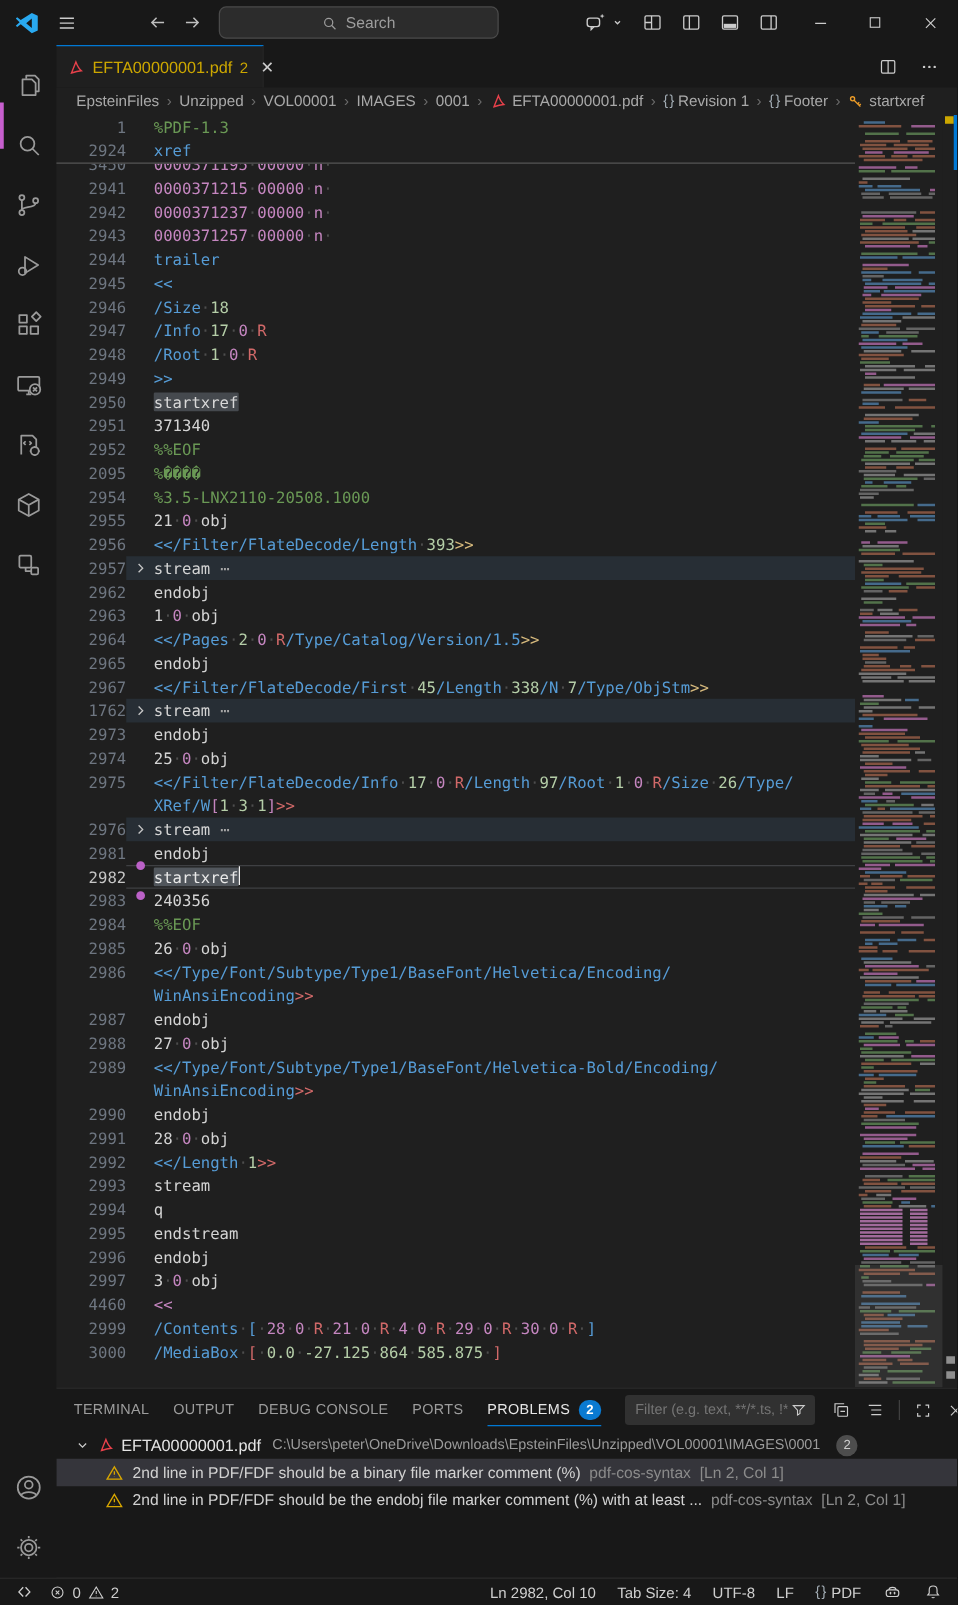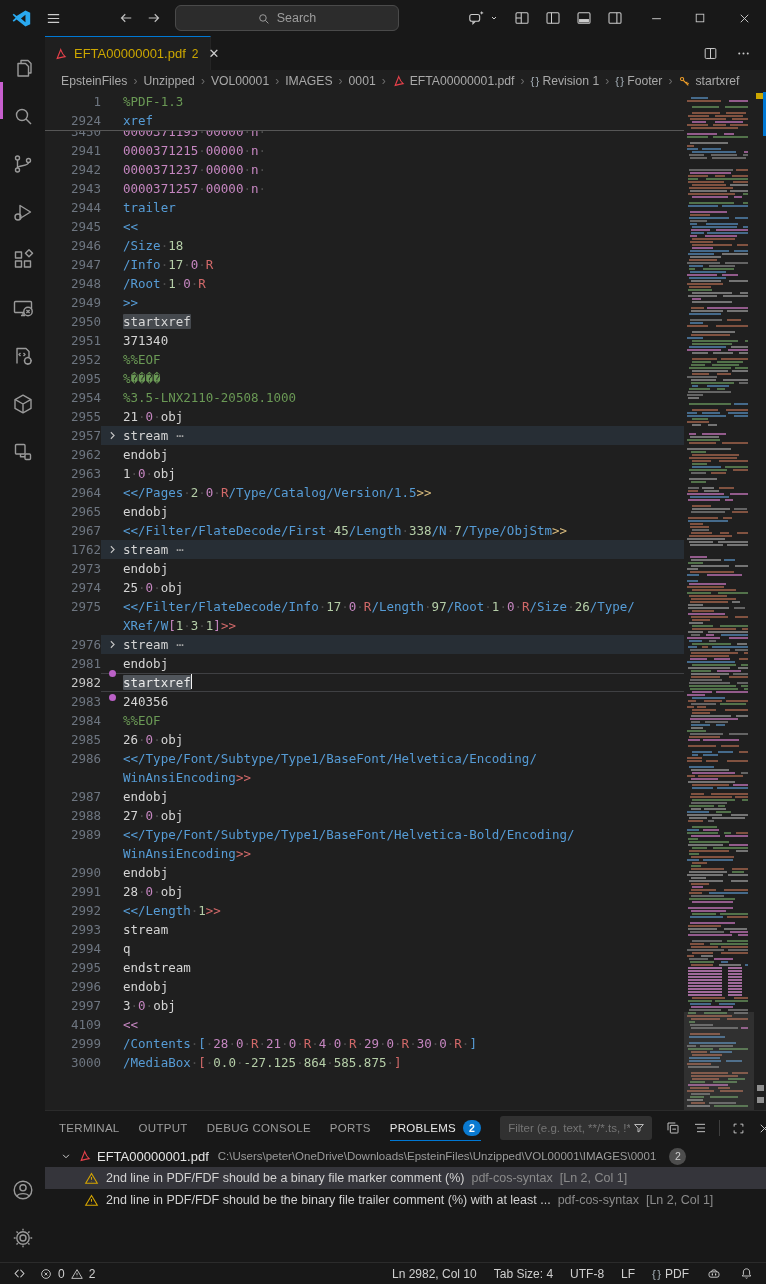--- a/index.html
+++ b/index.html
@@ -359,20 +359,21 @@
             <div class="row"><div class="lnum">2946</div><div class="lbody"><div class="lfold"></div><div class="lcode"><span class="t-b">/Size</span><span class="t-w">·</span><span class="t-g">18</span></div></div></div>
             <div class="row"><div class="lnum">2947</div><div class="lbody"><div class="lfold"></div><div class="lcode"><span class="t-b">/Info</span><span class="t-w">·</span><span class="t-g">17</span><span class="t-w">·</span><span class="t-p">0</span><span class="t-w">·</span><span class="t-r">R</span></div></div></div>
             <div class="row"><div class="lnum">2948</div><div class="lbody"><div class="lfold"></div><div class="lcode"><span class="t-b">/Root</span><span class="t-w">·</span><span class="t-g">1</span><span class="t-w">·</span><span class="t-p">0</span><span class="t-w">·</span><span class="t-r">R</span></div></div></div>
             <div class="row"><div class="lnum">2949</div><div class="lbody"><div class="lfold"></div><div class="lcode"><span class="t-b">&gt;&gt;</span></div></div></div>
             <div class="row"><div class="lnum">2950</div><div class="lbody"><div class="lfold"></div><div class="lcode"><span class="t-occ">startxref</span></div></div></div>
             <div class="row"><div class="lnum">2951</div><div class="lbody"><div class="lfold"></div><div class="lcode"><span class="t-d">371340</span></div></div></div>
             <div class="row"><div class="lnum">2952</div><div class="lbody"><div class="lfold"></div><div class="lcode"><span class="t-c">%%EOF</span></div></div></div>
             <div class="row"><div class="lnum">2095</div><div class="lbody"><div class="lfold"></div><div class="lcode"><span class="t-c">%����</span></div></div></div>
             <div class="row"><div class="lnum">2954</div><div class="lbody"><div class="lfold"></div><div class="lcode"><span class="t-c">%3.5-LNX2110-20508.1000</span></div></div></div>
             <div class="row"><div class="lnum">2955</div><div class="lbody"><div class="lfold"></div><div class="lcode"><span class="t-d">21</span><span class="t-w">·</span><span class="t-p">0</span><span class="t-w">·</span><span class="t-d">obj</span></div></div></div>
+            <div class="row"><div class="lnum">2956</div><div class="lbody"><div class="lfold"></div><div class="lcode"><span class="t-b">&lt;&lt;/Filter/FlateDecode/Length</span><span class="t-w">·</span><span class="t-g">393</span><span class="t-y">&gt;&gt;</span></div></div></div>
             <div class="row fold"><div class="lnum">2957</div><div class="lbody"><div class="lfold"><svg width="13" height="13" viewBox="0 0 24 24" fill="none" stroke="#c5c5c5" stroke-width="2">
                     <path d="M9 6l6 6-6 6"></path>
                   </svg></div><div class="lcode"><span class="t-d">stream</span><span class="t-fe">⋯</span></div></div></div>
             <div class="row"><div class="lnum">2962</div><div class="lbody"><div class="lfold"></div><div class="lcode"><span class="t-d">endobj</span></div></div></div>
             <div class="row"><div class="lnum">2963</div><div class="lbody"><div class="lfold"></div><div class="lcode"><span class="t-d">1</span><span class="t-w">·</span><span class="t-p">0</span><span class="t-w">·</span><span class="t-d">obj</span></div></div></div>
             <div class="row"><div class="lnum">2964</div><div class="lbody"><div class="lfold"></div><div class="lcode"><span class="t-b">&lt;&lt;/Pages</span><span class="t-w">·</span><span class="t-g">2</span><span class="t-w">·</span><span class="t-p">0</span><span class="t-w">·</span><span class="t-r">R</span><span class="t-b">/Type/Catalog/Version/1.5</span><span class="t-y">&gt;&gt;</span></div></div></div>
             <div class="row"><div class="lnum">2965</div><div class="lbody"><div class="lfold"></div><div class="lcode"><span class="t-d">endobj</span></div></div></div>
             <div class="row"><div class="lnum">2967</div><div class="lbody"><div class="lfold"></div><div class="lcode"><span class="t-b">&lt;&lt;/Filter/FlateDecode/First</span><span class="t-w">·</span><span class="t-g">45</span><span class="t-b">/Length</span><span class="t-w">·</span><span class="t-g">338</span><span class="t-b">/N</span><span class="t-w">·</span><span class="t-g">7</span><span class="t-b">/Type/ObjStm</span><span class="t-y">&gt;&gt;</span></div></div></div>
             <div class="row fold"><div class="lnum">1762</div><div class="lbody"><div class="lfold"><svg width="13" height="13" viewBox="0 0 24 24" fill="none" stroke="#c5c5c5" stroke-width="2">
                     <path d="M9 6l6 6-6 6"></path>
@@ -396,21 +397,21 @@
             <div class="row"><div class="lnum">2989</div><div class="lbody"><div class="lfold"></div><div class="lcode"><span class="t-b">&lt;&lt;/Type/Font/Subtype/Type1/BaseFont/Helvetica-Bold/Encoding/</span></div></div></div>
             <div class="row"><div class="lnum"></div><div class="lbody"><div class="lfold"></div><div class="lcode"><span class="t-b">WinAnsiEncoding</span><span class="t-r">&gt;&gt;</span></div></div></div>
             <div class="row"><div class="lnum">2990</div><div class="lbody"><div class="lfold"></div><div class="lcode"><span class="t-d">endobj</span></div></div></div>
             <div class="row"><div class="lnum">2991</div><div class="lbody"><div class="lfold"></div><div class="lcode"><span class="t-d">28</span><span class="t-w">·</span><span class="t-p">0</span><span class="t-w">·</span><span class="t-d">obj</span></div></div></div>
             <div class="row"><div class="lnum">2992</div><div class="lbody"><div class="lfold"></div><div class="lcode"><span class="t-b">&lt;&lt;/Length</span><span class="t-w">·</span><span class="t-g">1</span><span class="t-r">&gt;&gt;</span></div></div></div>
             <div class="row"><div class="lnum">2993</div><div class="lbody"><div class="lfold"></div><div class="lcode"><span class="t-d">stream</span></div></div></div>
             <div class="row"><div class="lnum">2994</div><div class="lbody"><div class="lfold"></div><div class="lcode"><span class="t-d">q</span></div></div></div>
             <div class="row"><div class="lnum">2995</div><div class="lbody"><div class="lfold"></div><div class="lcode"><span class="t-d">endstream</span></div></div></div>
             <div class="row"><div class="lnum">2996</div><div class="lbody"><div class="lfold"></div><div class="lcode"><span class="t-d">endobj</span></div></div></div>
             <div class="row"><div class="lnum">2997</div><div class="lbody"><div class="lfold"></div><div class="lcode"><span class="t-d">3</span><span class="t-w">·</span><span class="t-p">0</span><span class="t-w">·</span><span class="t-d">obj</span></div></div></div>
-            <div class="row"><div class="lnum">4109</div><div class="lbody"><div class="lfold"></div><div class="lcode"><span class="t-p">&lt;&lt;</span></div></div></div>
+            <div class="row"><div class="lnum">4460</div><div class="lbody"><div class="lfold"></div><div class="lcode"><span class="t-p">&lt;&lt;</span></div></div></div>
             <div class="row"><div class="lnum">2999</div><div class="lbody"><div class="lfold"></div><div class="lcode"><span class="t-b">/Contents</span><span class="t-w">·</span><span class="t-b">[</span><span class="t-w">·</span><span class="t-p">28</span><span class="t-w">·</span><span class="t-p">0</span><span class="t-w">·</span><span class="t-r">R</span><span class="t-w">·</span><span class="t-p">21</span><span class="t-w">·</span><span class="t-p">0</span><span class="t-w">·</span><span class="t-r">R</span><span class="t-w">·</span><span class="t-p">4</span><span class="t-w">·</span><span class="t-p">0</span><span class="t-w">·</span><span class="t-r">R</span><span class="t-w">·</span><span class="t-p">29</span><span class="t-w">·</span><span class="t-p">0</span><span class="t-w">·</span><span class="t-r">R</span><span class="t-w">·</span><span class="t-p">30</span><span class="t-w">·</span><span class="t-p">0</span><span class="t-w">·</span><span class="t-r">R</span><span class="t-w">·</span><span class="t-b">]</span></div></div></div>
             <div class="row"><div class="lnum">3000</div><div class="lbody"><div class="lfold"></div><div class="lcode"><span class="t-b">/MediaBox</span><span class="t-w">·</span><span class="t-r">[</span><span class="t-w">·</span><span class="t-g">0.0</span><span class="t-w">·</span><span class="t-g">-27.125</span><span class="t-w">·</span><span class="t-g">864</span><span class="t-w">·</span><span class="t-g">585.875</span><span class="t-w">·</span><span class="t-r">]</span></div></div></div>
           </div>
         <div class="sticky" id="sticky">
             <div class="row"><div class="lnum">1</div><div class="lbody"><div class="lfold"></div><div class="lcode"><span class="t-c">%PDF-1.3</span></div></div></div>
             <div class="row"><div class="lnum">2924</div><div class="lbody"><div class="lfold"></div><div class="lcode"><span class="t-b">xref</span></div></div></div>
           </div>
         <div class="minimap" id="minimap">
             <div style="position: absolute; left: 7px; top: 5px; width: 16.9943px; height: 2px; background: rgb(79, 125, 166); opacity: 0.8;"></div>
             <div style="position: absolute; left: 3px; top: 8px; width: 34.1637px; height: 2px; background: rgb(154, 95, 73); opacity: 0.8;"></div>
@@ -1006,21 +1007,21 @@
                 <span class="prob-src">pdf-cos-syntax</span>
                 <span class="prob-loc">[Ln 2, Col 1]</span>
               </div>
               <div class="prob-row">
                 <span>
                   <svg width="15" height="15" viewBox="0 0 24 24" fill="none" stroke="#d7a600" stroke-width="1.7">
                     <path d="M12 4 21.3 19.7H2.7L12 4z"></path>
                     <path d="M12 9.5v4.5M12 16.6v.4"></path>
                   </svg>
                 </span>
-                <span>2nd line in PDF/FDF should be the binary file trailer comment (%) with at least ...</span>
+                <span>2nd line in PDF/FDF should be the endobj file marker comment (%) with at least ...</span>
                 <span class="prob-src">pdf-cos-syntax</span>
                 <span class="prob-loc">[Ln 2, Col 1]</span>
               </div>
             </div>
         </div>
       </div>
     </div>
   </div>
 
   <div class="statusbar">

